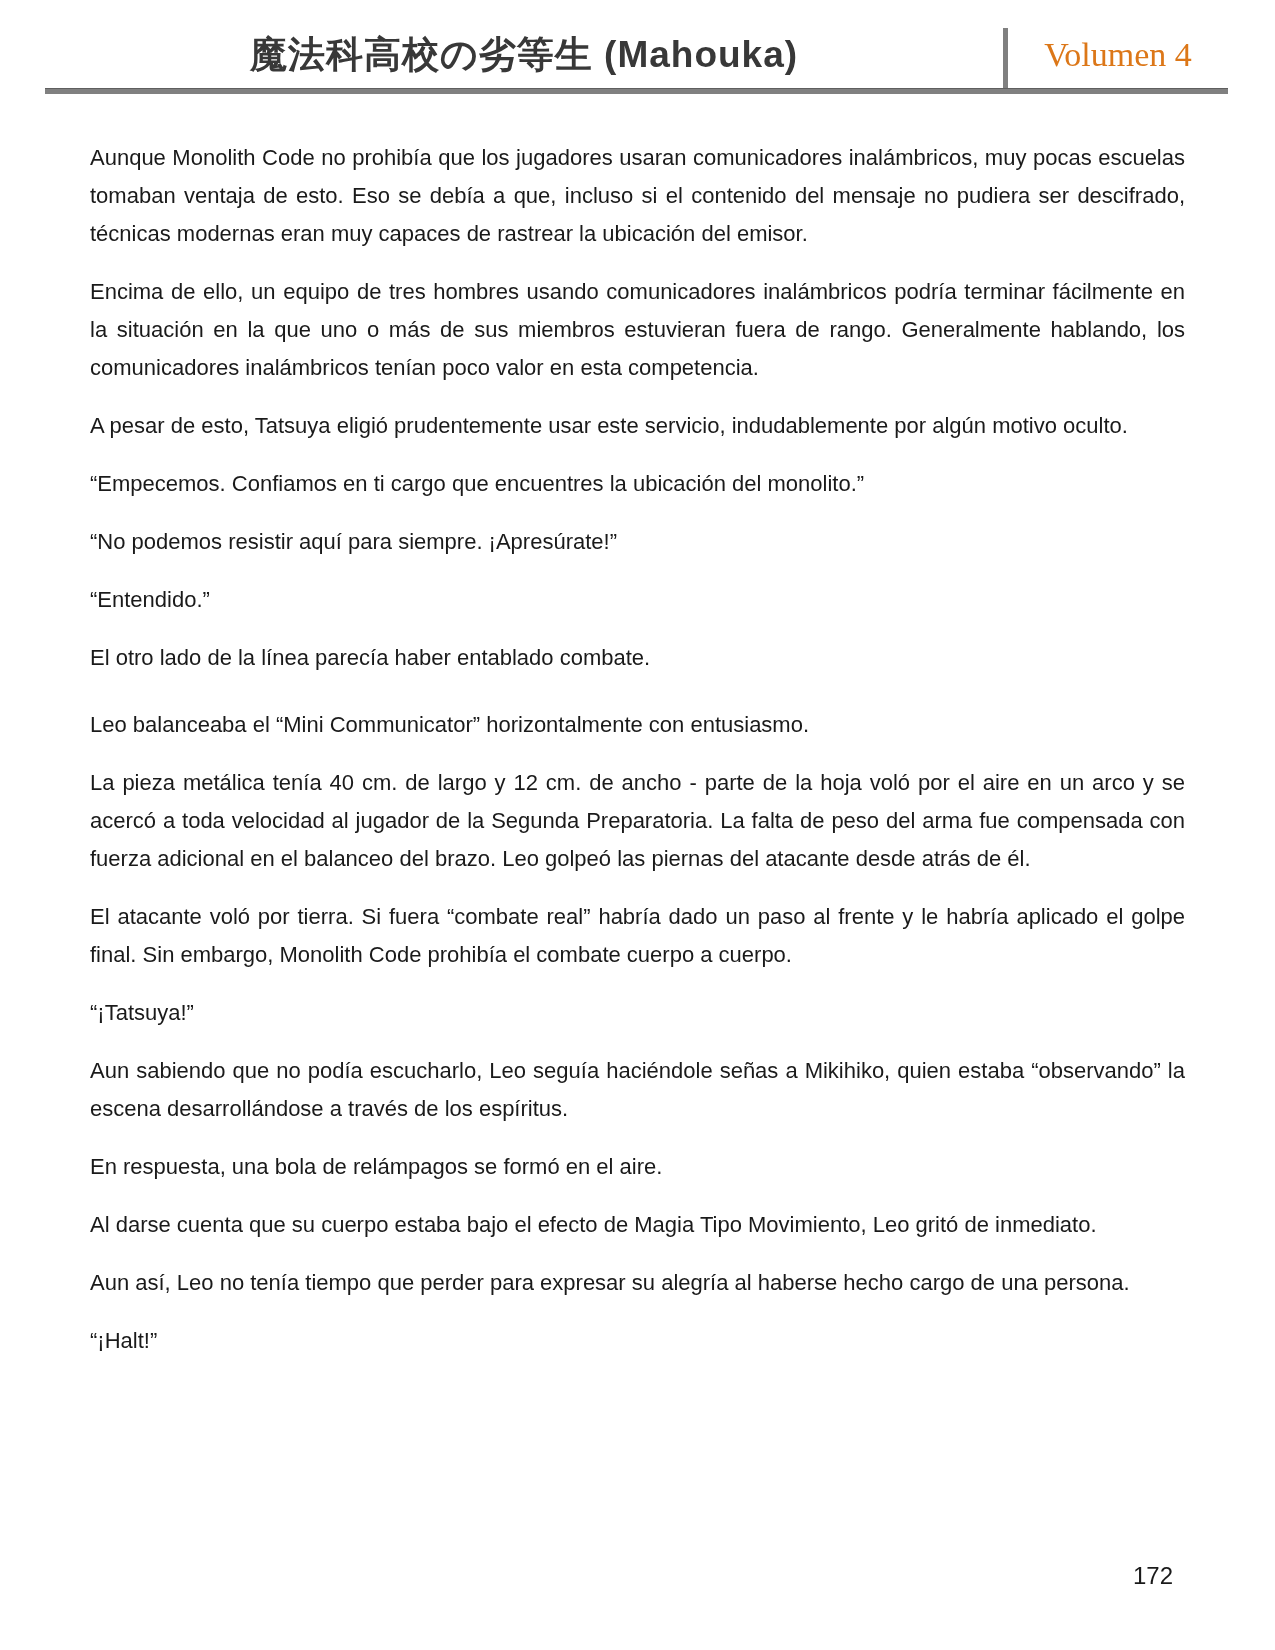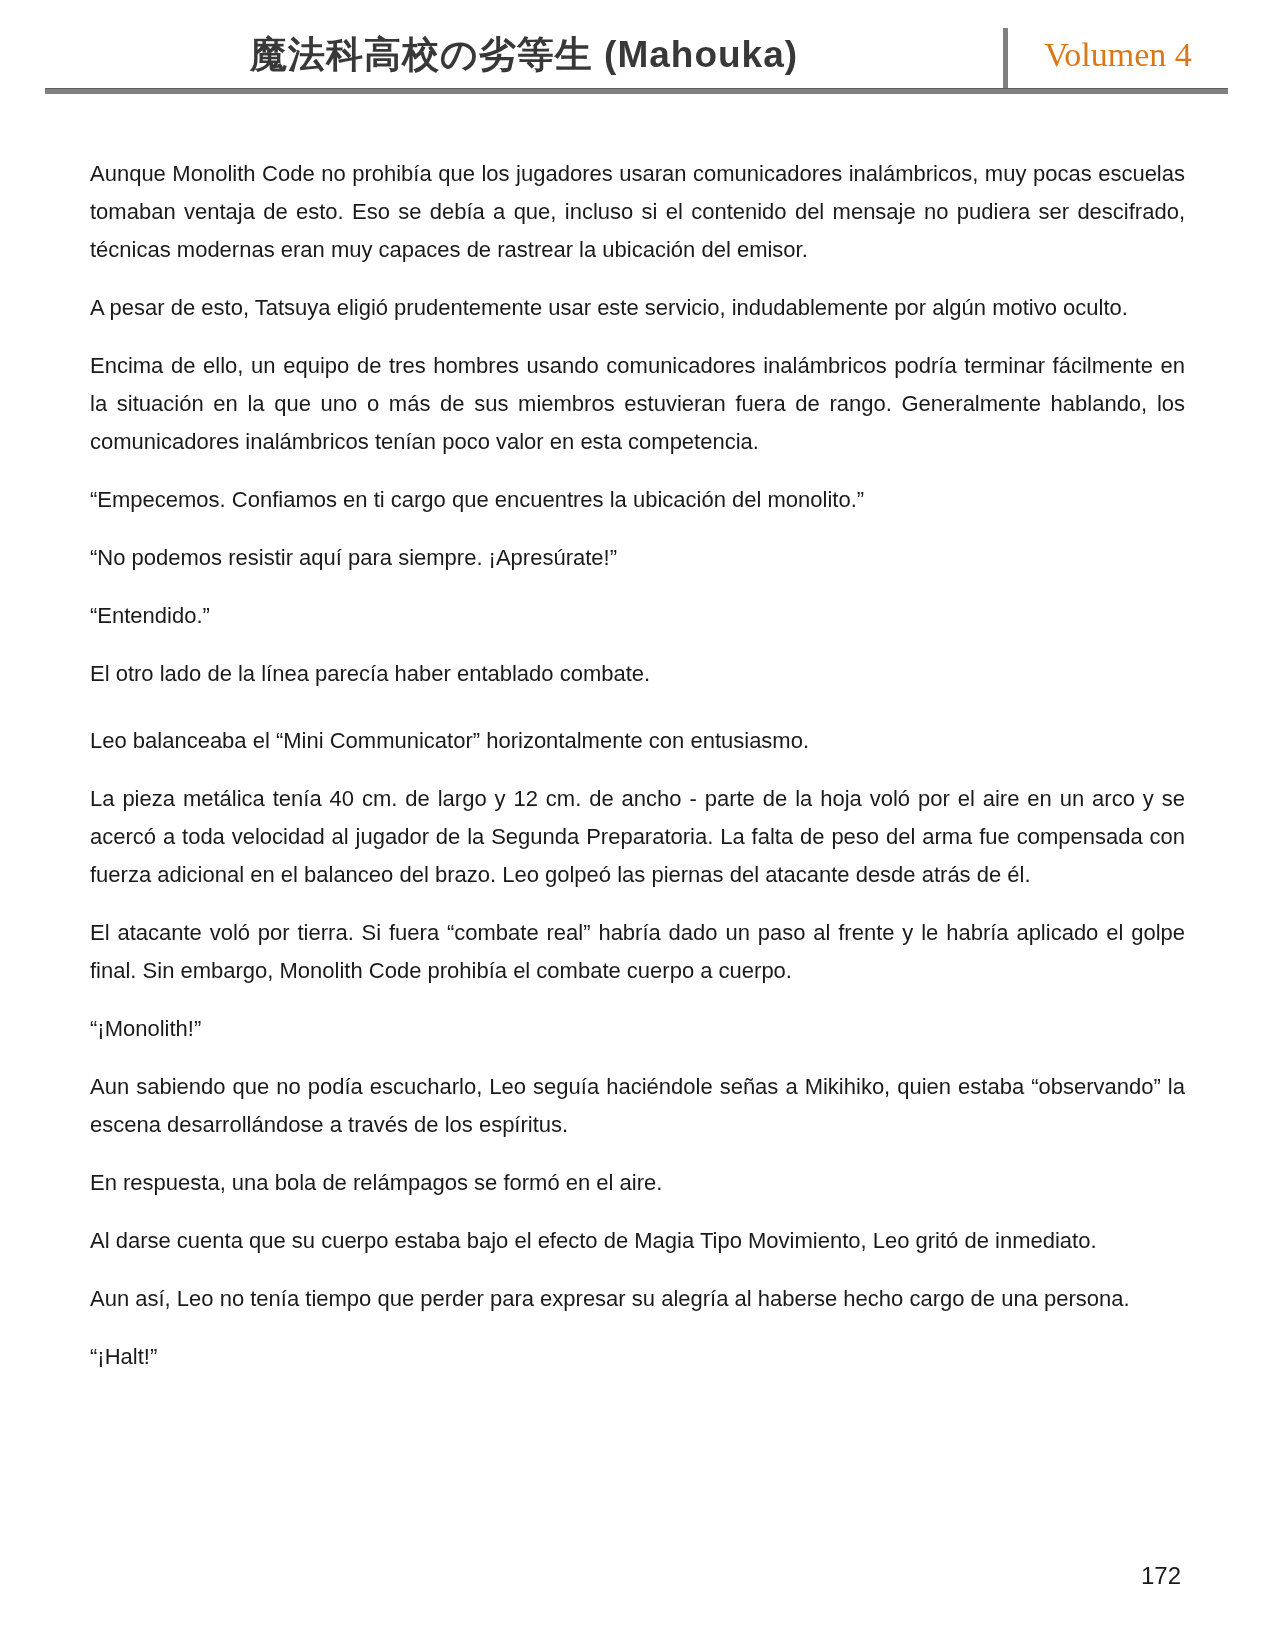--- a/index.html
+++ b/index.html
@@ -74,30 +74,30 @@
     position: absolute;
     left: 90px;
     top: 139px;
     width: 1095px;
     font-size: 22px;
     line-height: 38px;
     text-align: justify;
     color: #1a1a1a;
   }
   .content p {
-    margin: 16px 0 20px 0;
+    margin: 0 0 20px 0;
   }
   .content p.scene-break {
     margin-top: 29px;
   }
 
   
   .page-number {
     position: absolute;
-    left: 86px;
+    left: 78px;
     top: 1560px;
     width: 1095px;
     text-align: right;
     font-size: 24px;
     line-height: 32px;
     color: #1a1a1a;
   }
 </style>
 </head>
 <body>
@@ -111,30 +111,30 @@
     <div class="header-divider"></div>
     <div class="header-volume-cell">
       <span class="header-volume">Volumen 4</span>
     </div>
   </div>
 
   <div class="header-rule"></div>
 
   <main class="content">
     <p>Aunque Monolith Code no prohibía que los jugadores usaran comunicadores inalámbricos, muy pocas escuelas tomaban ventaja de esto. Eso se debía a que, incluso si el contenido del mensaje no pudiera ser descifrado, técnicas modernas eran muy capaces de rastrear la ubicación del emisor.</p>
+    <p>Encima de ello, un equipo de tres hombres usando comunicadores inalámbricos podría terminar fácilmente en la situación en la que uno o más de sus miembros estuvieran fuera de rango. Generalmente hablando, los comunicadores inalámbricos tenían poco valor en esta competencia.</p>
     <p>A pesar de esto, Tatsuya eligió prudentemente usar este servicio, indudablemente por algún motivo oculto.</p>
-    <p>Encima de ello, un equipo de tres hombres usando comunicadores inalámbricos podría terminar fácilmente en la situación en la que uno o más de sus miembros estuvieran fuera de rango. Generalmente hablando, los comunicadores inalámbricos tenían poco valor en esta competencia.</p>
     <p>“Empecemos. Confiamos en ti cargo que encuentres la ubicación del monolito.”</p>
     <p>“No podemos resistir aquí para siempre. ¡Apresúrate!”</p>
     <p>“Entendido.”</p>
     <p>El otro lado de la línea parecía haber entablado combate.</p>
     <p class="scene-break">Leo balanceaba el “Mini Communicator” horizontalmente con entusiasmo.</p>
     <p>La pieza metálica tenía 40 cm. de largo y 12 cm. de ancho - parte de la hoja voló por el aire en un arco y se acercó a toda velocidad al jugador de la Segunda Preparatoria. La falta de peso del arma fue compensada con fuerza adicional en el balanceo del brazo. Leo golpeó las piernas del atacante desde atrás de él.</p>
     <p>El atacante voló por tierra. Si fuera “combate real” habría dado un paso al frente y le habría aplicado el golpe final. Sin embargo, Monolith Code prohibía el combate cuerpo a cuerpo.</p>
-    <p>“¡Monolith!”</p>
+    <p>“¡Tatsuya!”</p>
     <p>Aun sabiendo que no podía escucharlo, Leo seguía haciéndole señas a Mikihiko, quien estaba “observando” la escena desarrollándose a través de los espíritus.</p>
     <p>En respuesta, una bola de relámpagos se formó en el aire.</p>
     <p>Al darse cuenta que su cuerpo estaba bajo el efecto de Magia Tipo Movimiento, Leo gritó de inmediato.</p>
     <p>Aun así, Leo no tenía tiempo que perder para expresar su alegría al haberse hecho cargo de una persona.</p>
     <p>“¡Halt!”</p>
   </main>
 
   <div class="page-number">172</div>
 
 </div>

